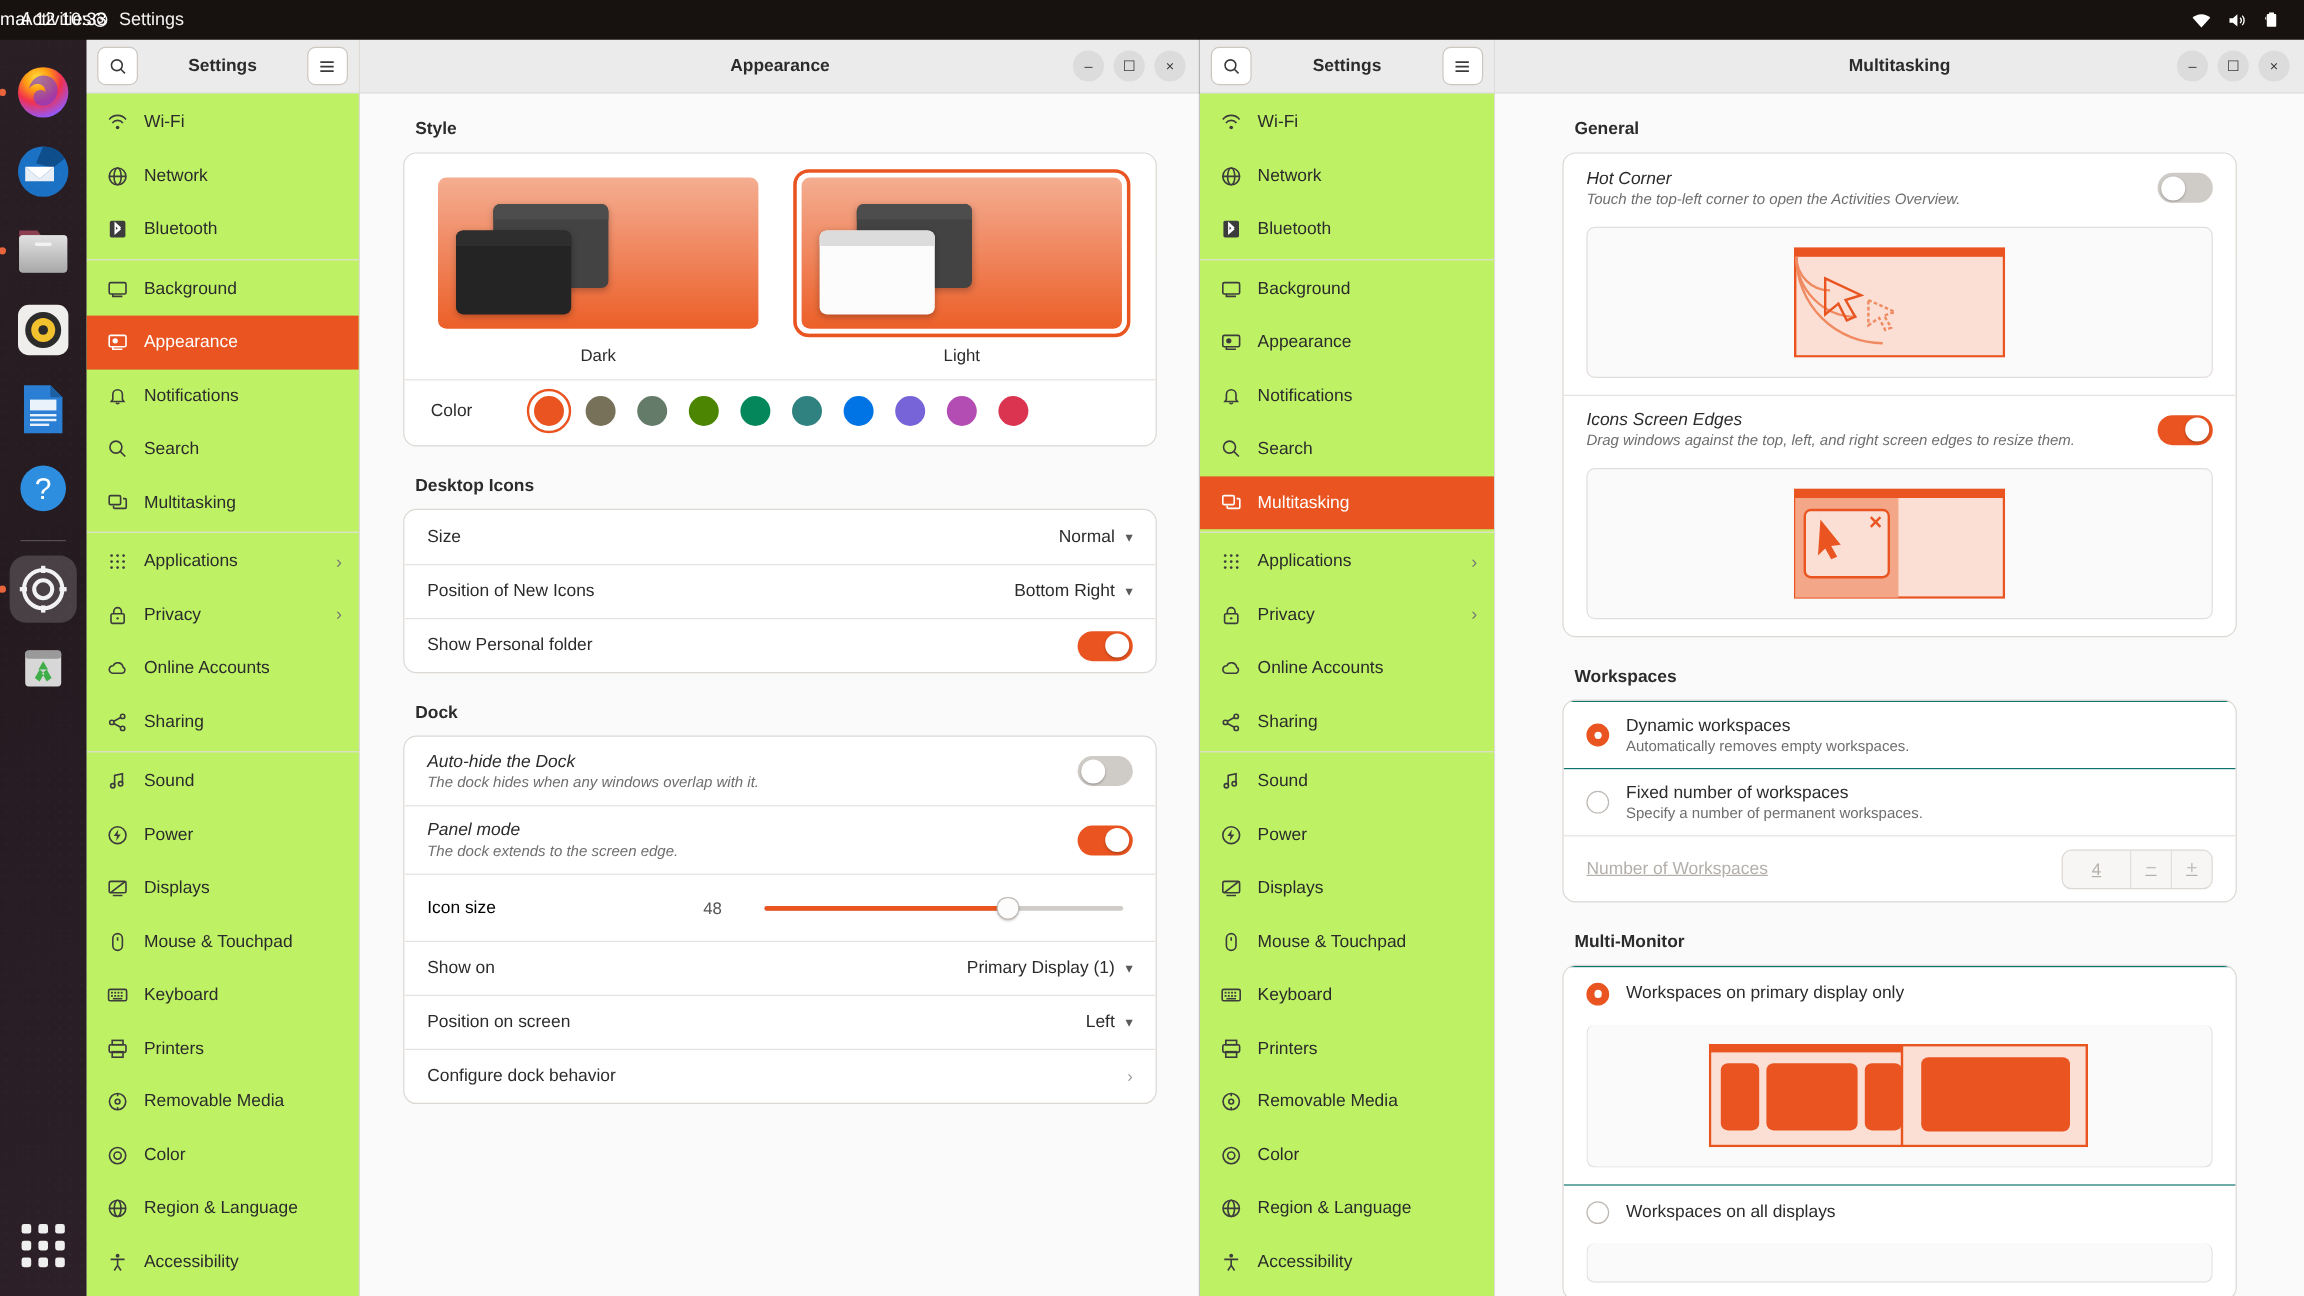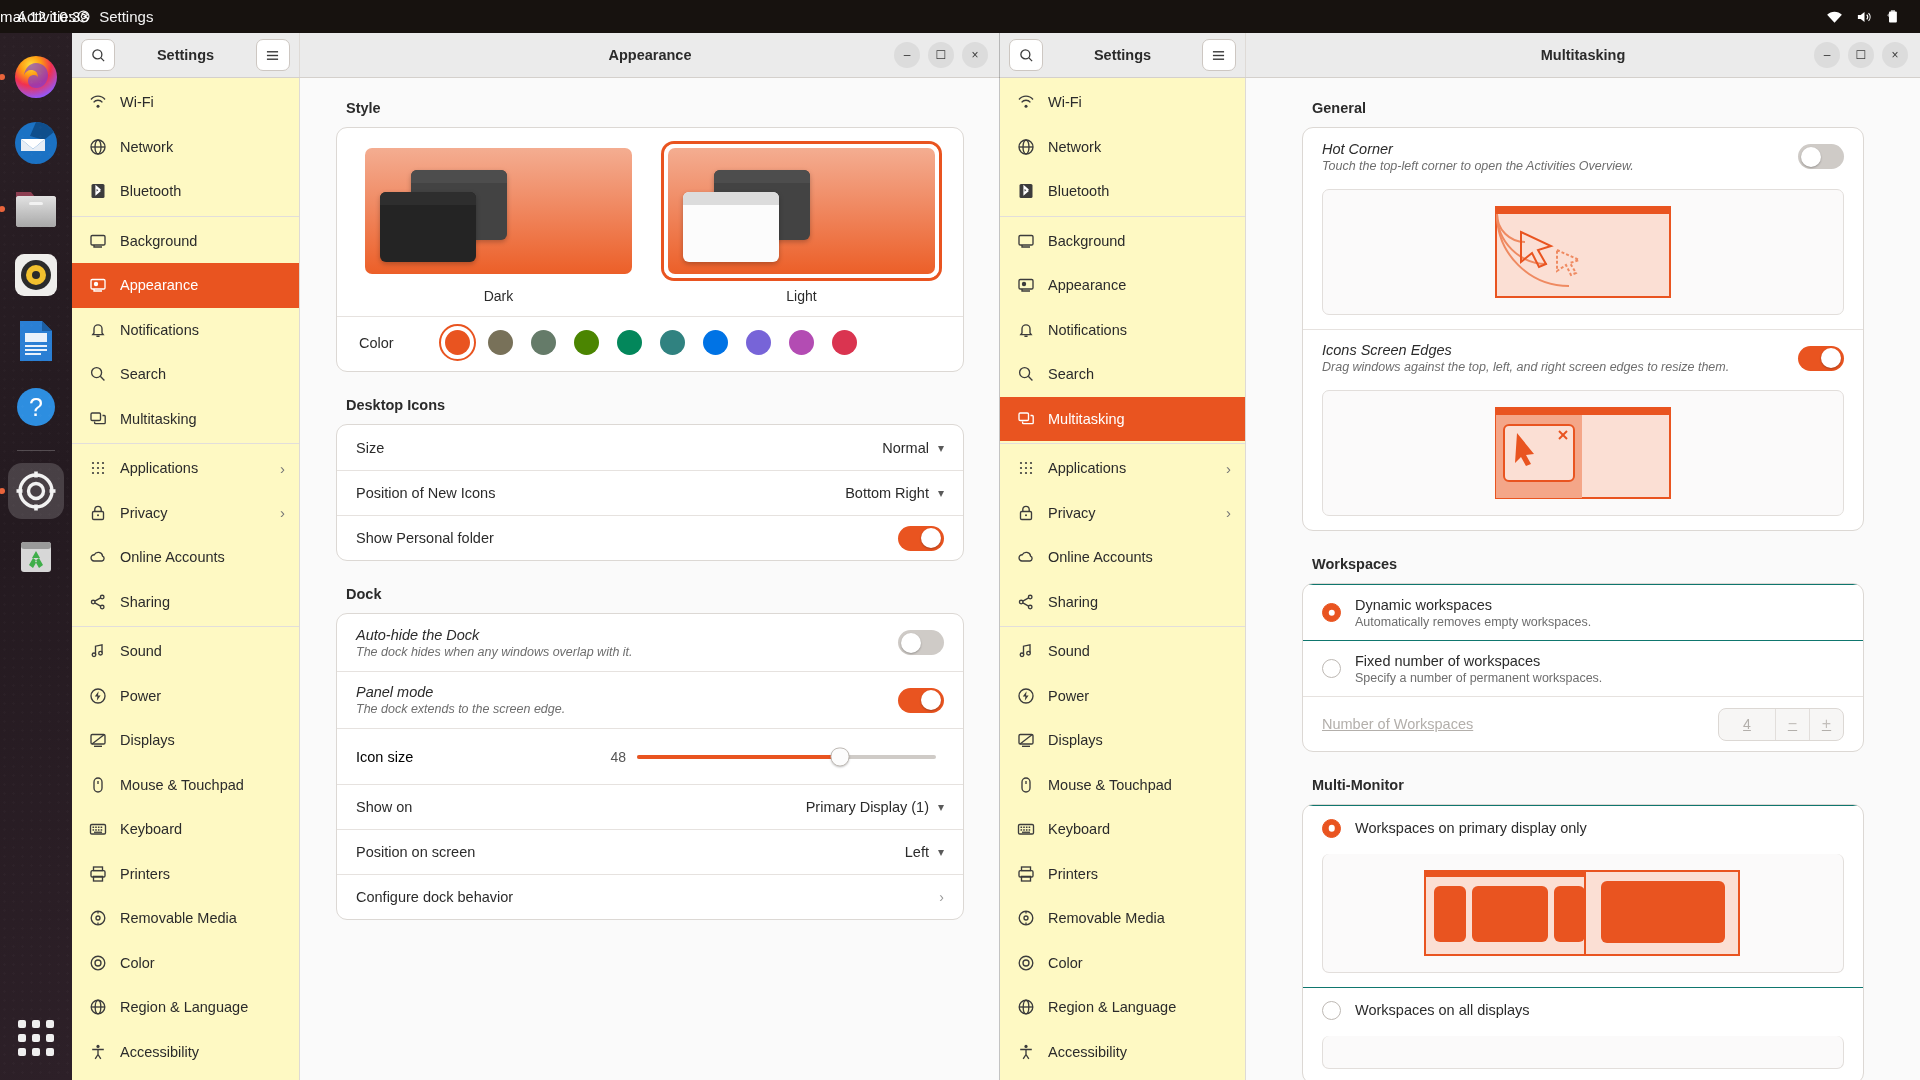--- a/index.html
+++ b/index.html
@@ -89,21 +89,21 @@
   .wbtn {
     width: 26px; height: 26px; border-radius: 50%; background: #dcdcdc;
     display: flex; align-items: center; justify-content: center;
     font-size: 12px; color: #3a3a3a;
   }
 
   .win-body { display: flex; flex: 1; min-height: 0; }
 
   
   .sidebar {
-    width: 228px; flex: 0 0 228px; background: #fef9c3;
+    width: 228px; flex: 0 0 228px; background: #bef264;
     border-right: 1px solid #dedad6; overflow: hidden; padding-top: 2px;
   }
   .sidebar.wide { width: 246px; flex: 0 0 246px; }
   .srow {
     height: 44.5px; display: flex; align-items: center; gap: 13px;
     padding: 0 14px 0 16px; font-size: 14.5px; color: #2b2b2b; position: relative;
   }
   .srow.sel { background: #e95420; color: #fff; }
   .srow .ico { width: 19px; height: 19px; flex: 0 0 19px; display: flex; align-items: center; justify-content: center; }
   .srow .label { flex: 1; white-space: nowrap; }
@@ -166,21 +166,21 @@
   .sw-dot { width: 25px; height: 25px; border-radius: 50%; position: relative; }
   .sw-dot.sel::after {
     content: ""; position: absolute; left: -6px; top: -6px; right: -6px; bottom: -6px;
     border: 2.5px solid #e95420; border-radius: 50%;
   }
   .sw-dot.sel { box-shadow: 0 0 0 2.5px #fff; }
 
   
   .slider-row { display: flex; align-items: center; padding: 0 19px; min-height: 56px; border-top: 1px solid #e6e2df; }
   .slider-row .rlabel { flex: 0 0 230px; font-size: 14.5px; }
-  .slider-val { font-size: 14px; color: #555; width: 40px; text-align: right; margin-right: 11px; }
+  .slider-val { font-size: 14px; color: #555; width: 40px; margin-right: 11px; }
   .track { position: relative; flex: 1; height: 4px; background: #cfcbc7; border-radius: 2px; margin-right: 8px; }
   .track .fill { position: absolute; left: 0; top: 0; height: 4px; background: #e95420; border-radius: 2px; }
   .track .knob2 {
     position: absolute; top: 50%; width: 19px; height: 19px; border-radius: 50% 50% 55% 55%;
     background: #fcfcfc; border: 1px solid #bfbab5; transform: translate(-50%,-50%);
     box-shadow: 0 1px 2px rgba(0,0,0,.2);
   }
 
   
   .illu-box { margin: 4px 19px 14px; border: 1px solid #e2dedb; border-radius: 7px;

